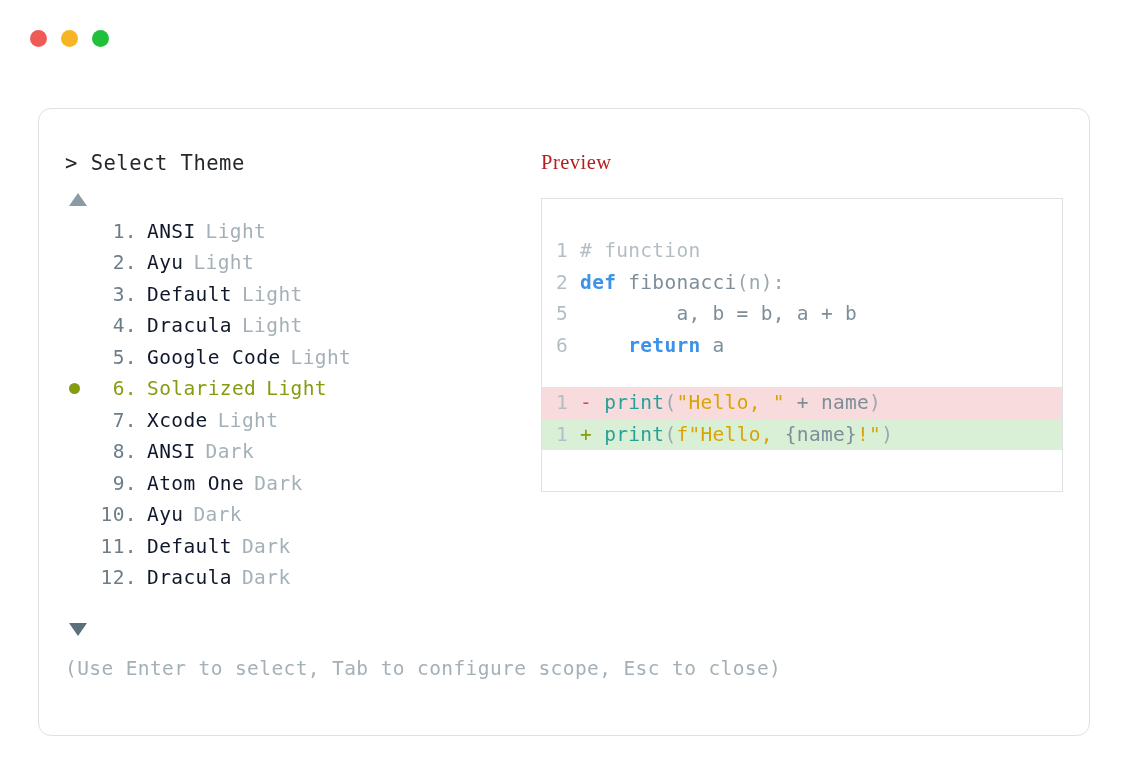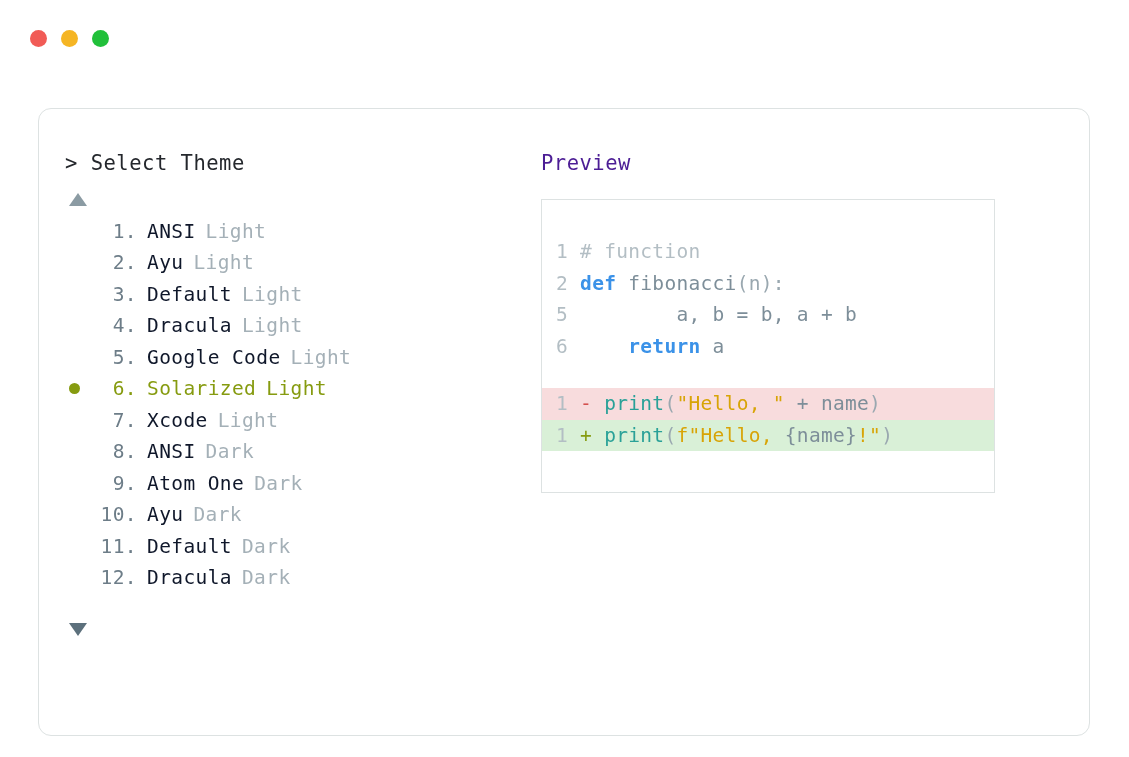--- a/index.html
+++ b/index.html
@@ -144,27 +144,28 @@
 
   
   .right-col {
     position: absolute;
     left: 502px;
     top: 42px;
     width: 526px;
   }
   .preview-label {
     font-size: 20.5px;
-    color: #4c1d95;
+    color: #b91c1c;
     letter-spacing: 0.5px;
     white-space: pre;
+    font-family: Liberation Serif, serif;
   }
   .preview-panel {
     margin-top: 24px;
-    width: 454px;
+    width: 522px;
     height: 294px;
     border: 1.5px solid #dde2e2;
     background: #ffffff;
     box-sizing: border-box;
     padding: 36px 0 0 0;
   }
   .code-line {
     font-size: 19.5px;
     line-height: 31.5px;
     white-space: pre;
@@ -215,20 +216,21 @@
           <li class="theme-row"><span class="bullet-cell"></span><span class="idx">8.</span><span class="tname">ANSI</span><span class="tsuffix">Dark</span></li>
           <li class="theme-row"><span class="bullet-cell"></span><span class="idx">9.</span><span class="tname">Atom One</span><span class="tsuffix">Dark</span></li>
           <li class="theme-row"><span class="bullet-cell"></span><span class="idx">10.</span><span class="tname">Ayu</span><span class="tsuffix">Dark</span></li>
           <li class="theme-row"><span class="bullet-cell"></span><span class="idx">11.</span><span class="tname">Default</span><span class="tsuffix">Dark</span></li>
           <li class="theme-row"><span class="bullet-cell"></span><span class="idx">12.</span><span class="tname">Dracula</span><span class="tsuffix">Dark</span></li>
         </ul>
     </div>
 
     <div class="arrow-down" style="position:absolute;left:26px;top:500px;"></div>
 
+    <div class="hint">(Use Enter to select, Tab to configure scope, Esc to close)</div>
 
     <div class="right-col">
       <div class="preview-label">Preview</div>
       <div class="preview-panel">
         <div id="code-block">
             <div class="code-line"><span class="ln">1 </span><span class="c-comment"># function</span></div>
             <div class="code-line"><span class="ln">2 </span><span class="c-kw">def </span><span class="c-plain">fibonacci</span><span class="c-punct">(n):</span></div>
             <div class="code-line"><span class="ln">5 </span><span class="c-plain">        a, b = b, a + b</span></div>
             <div class="code-line"><span class="ln">6 </span><span class="c-plain">    </span><span class="c-kw">return</span><span class="c-plain"> a</span></div>
           </div>

